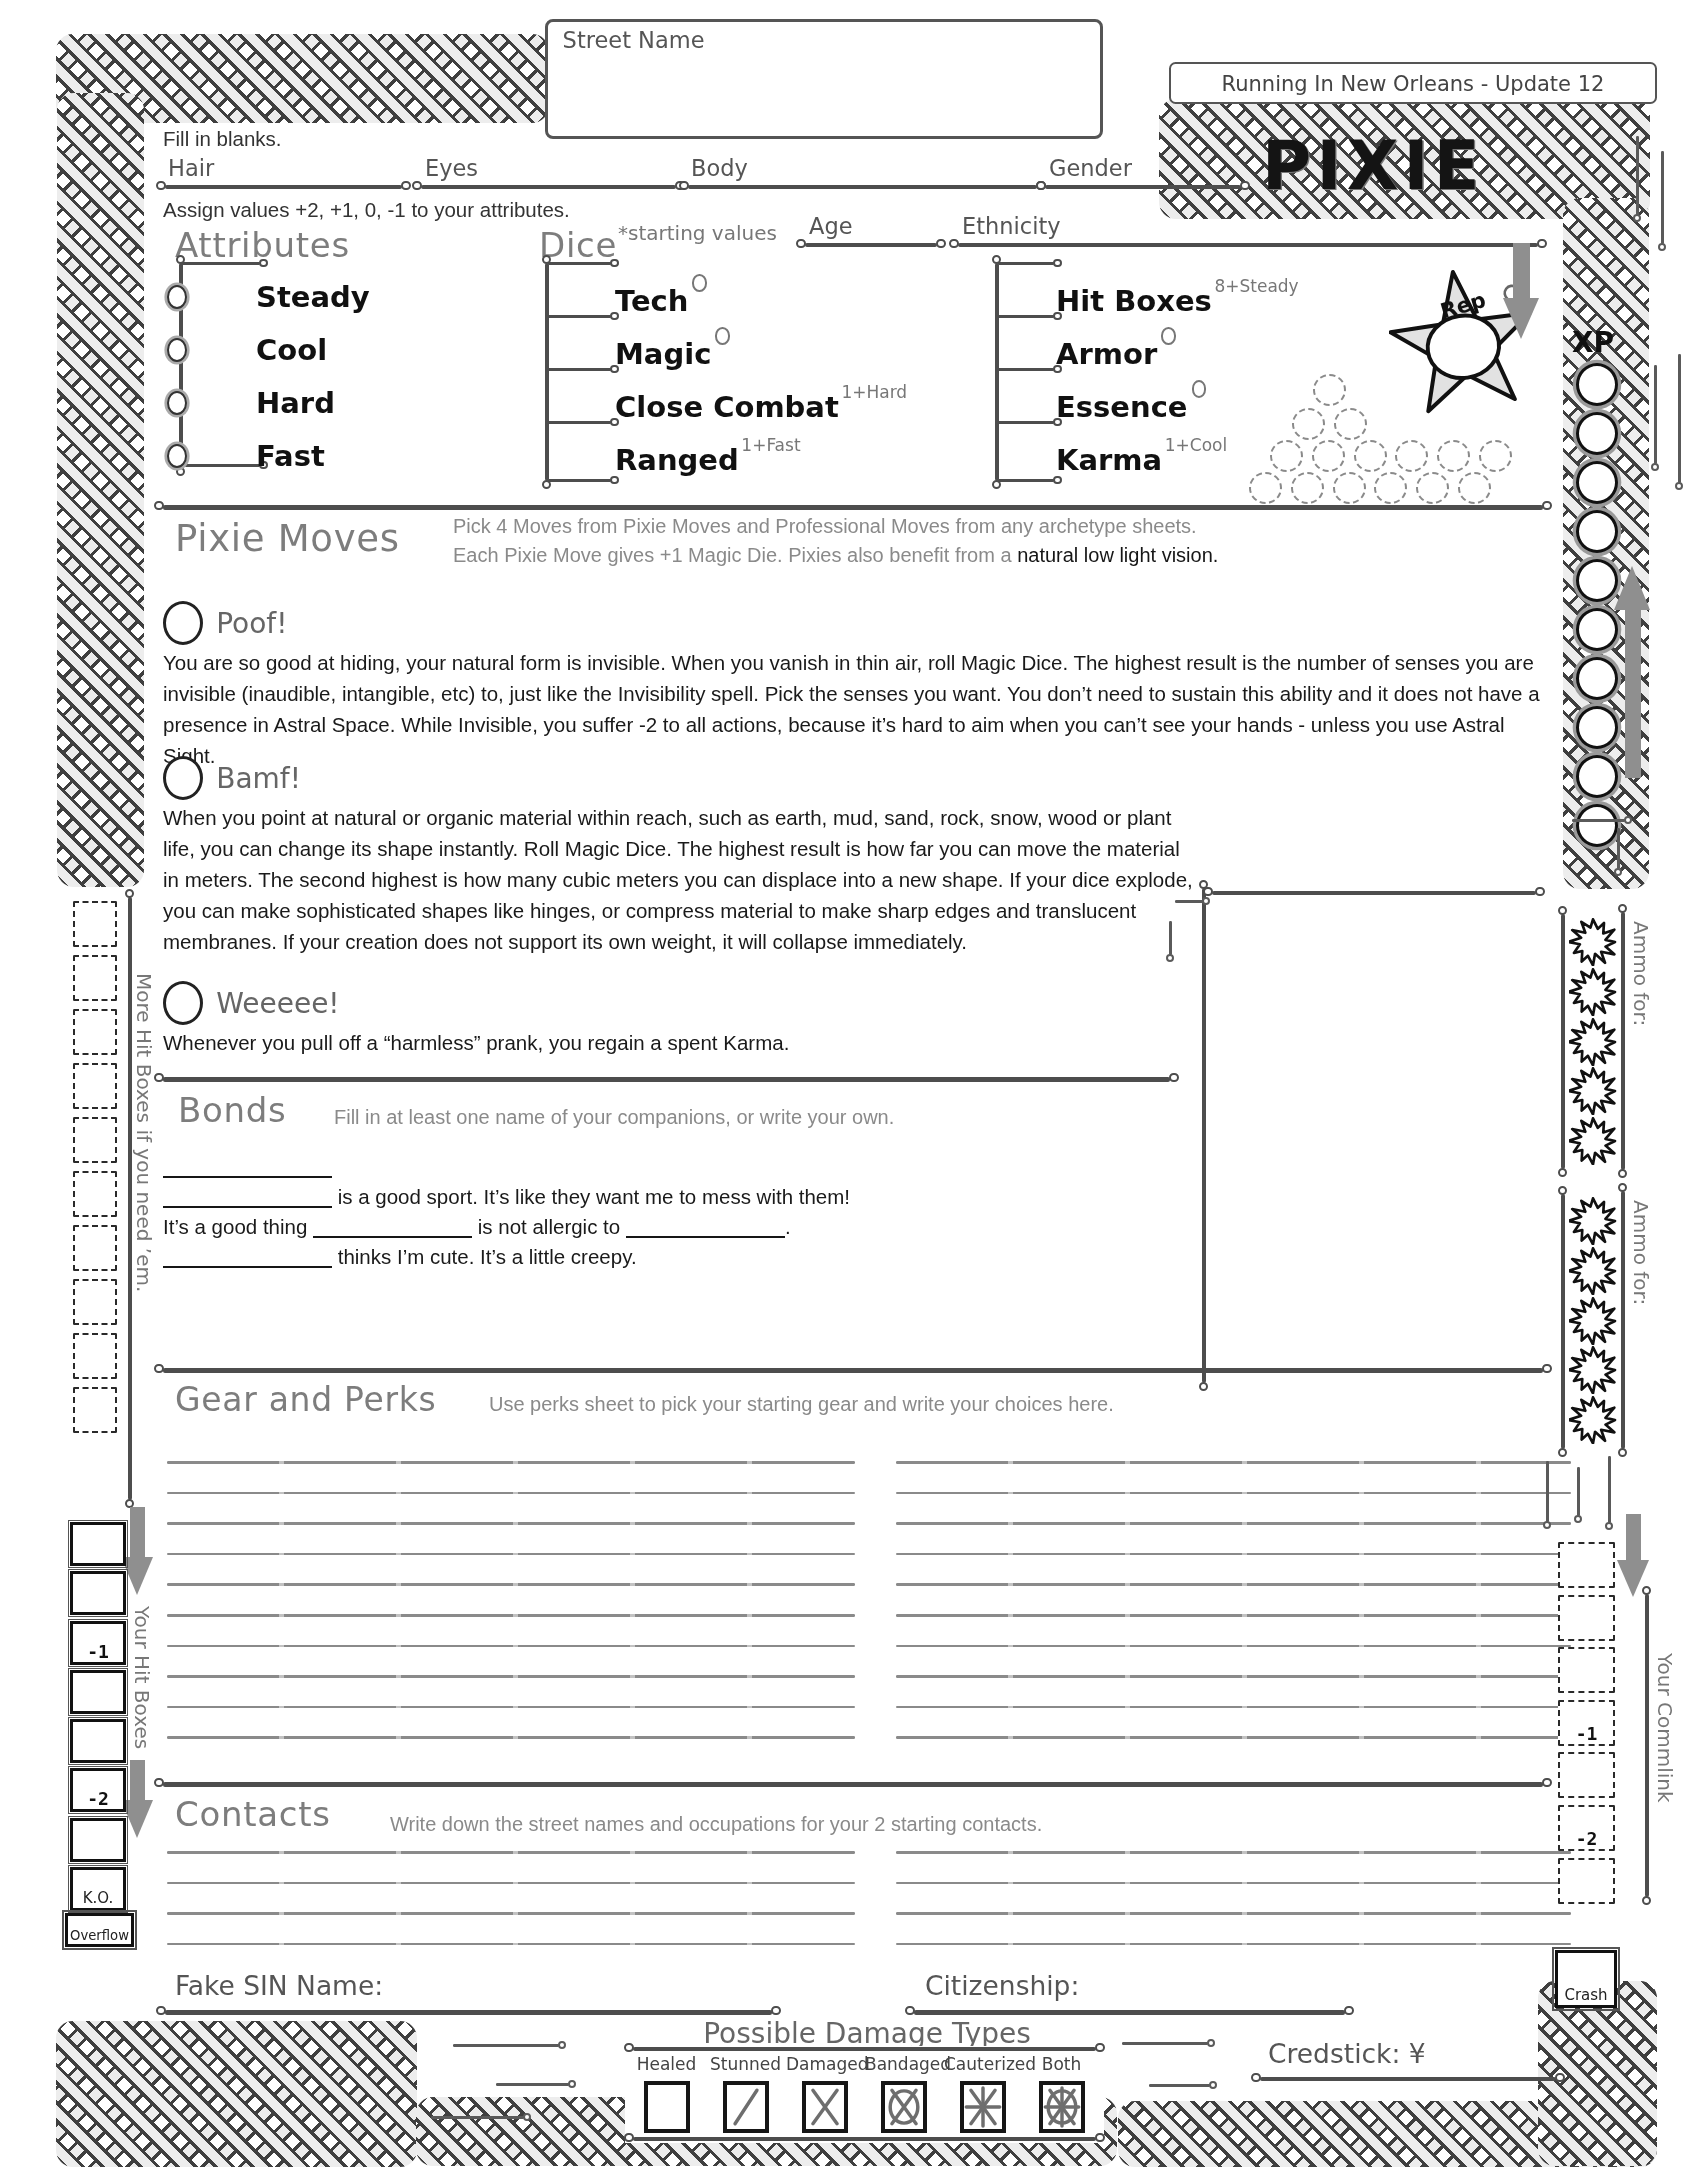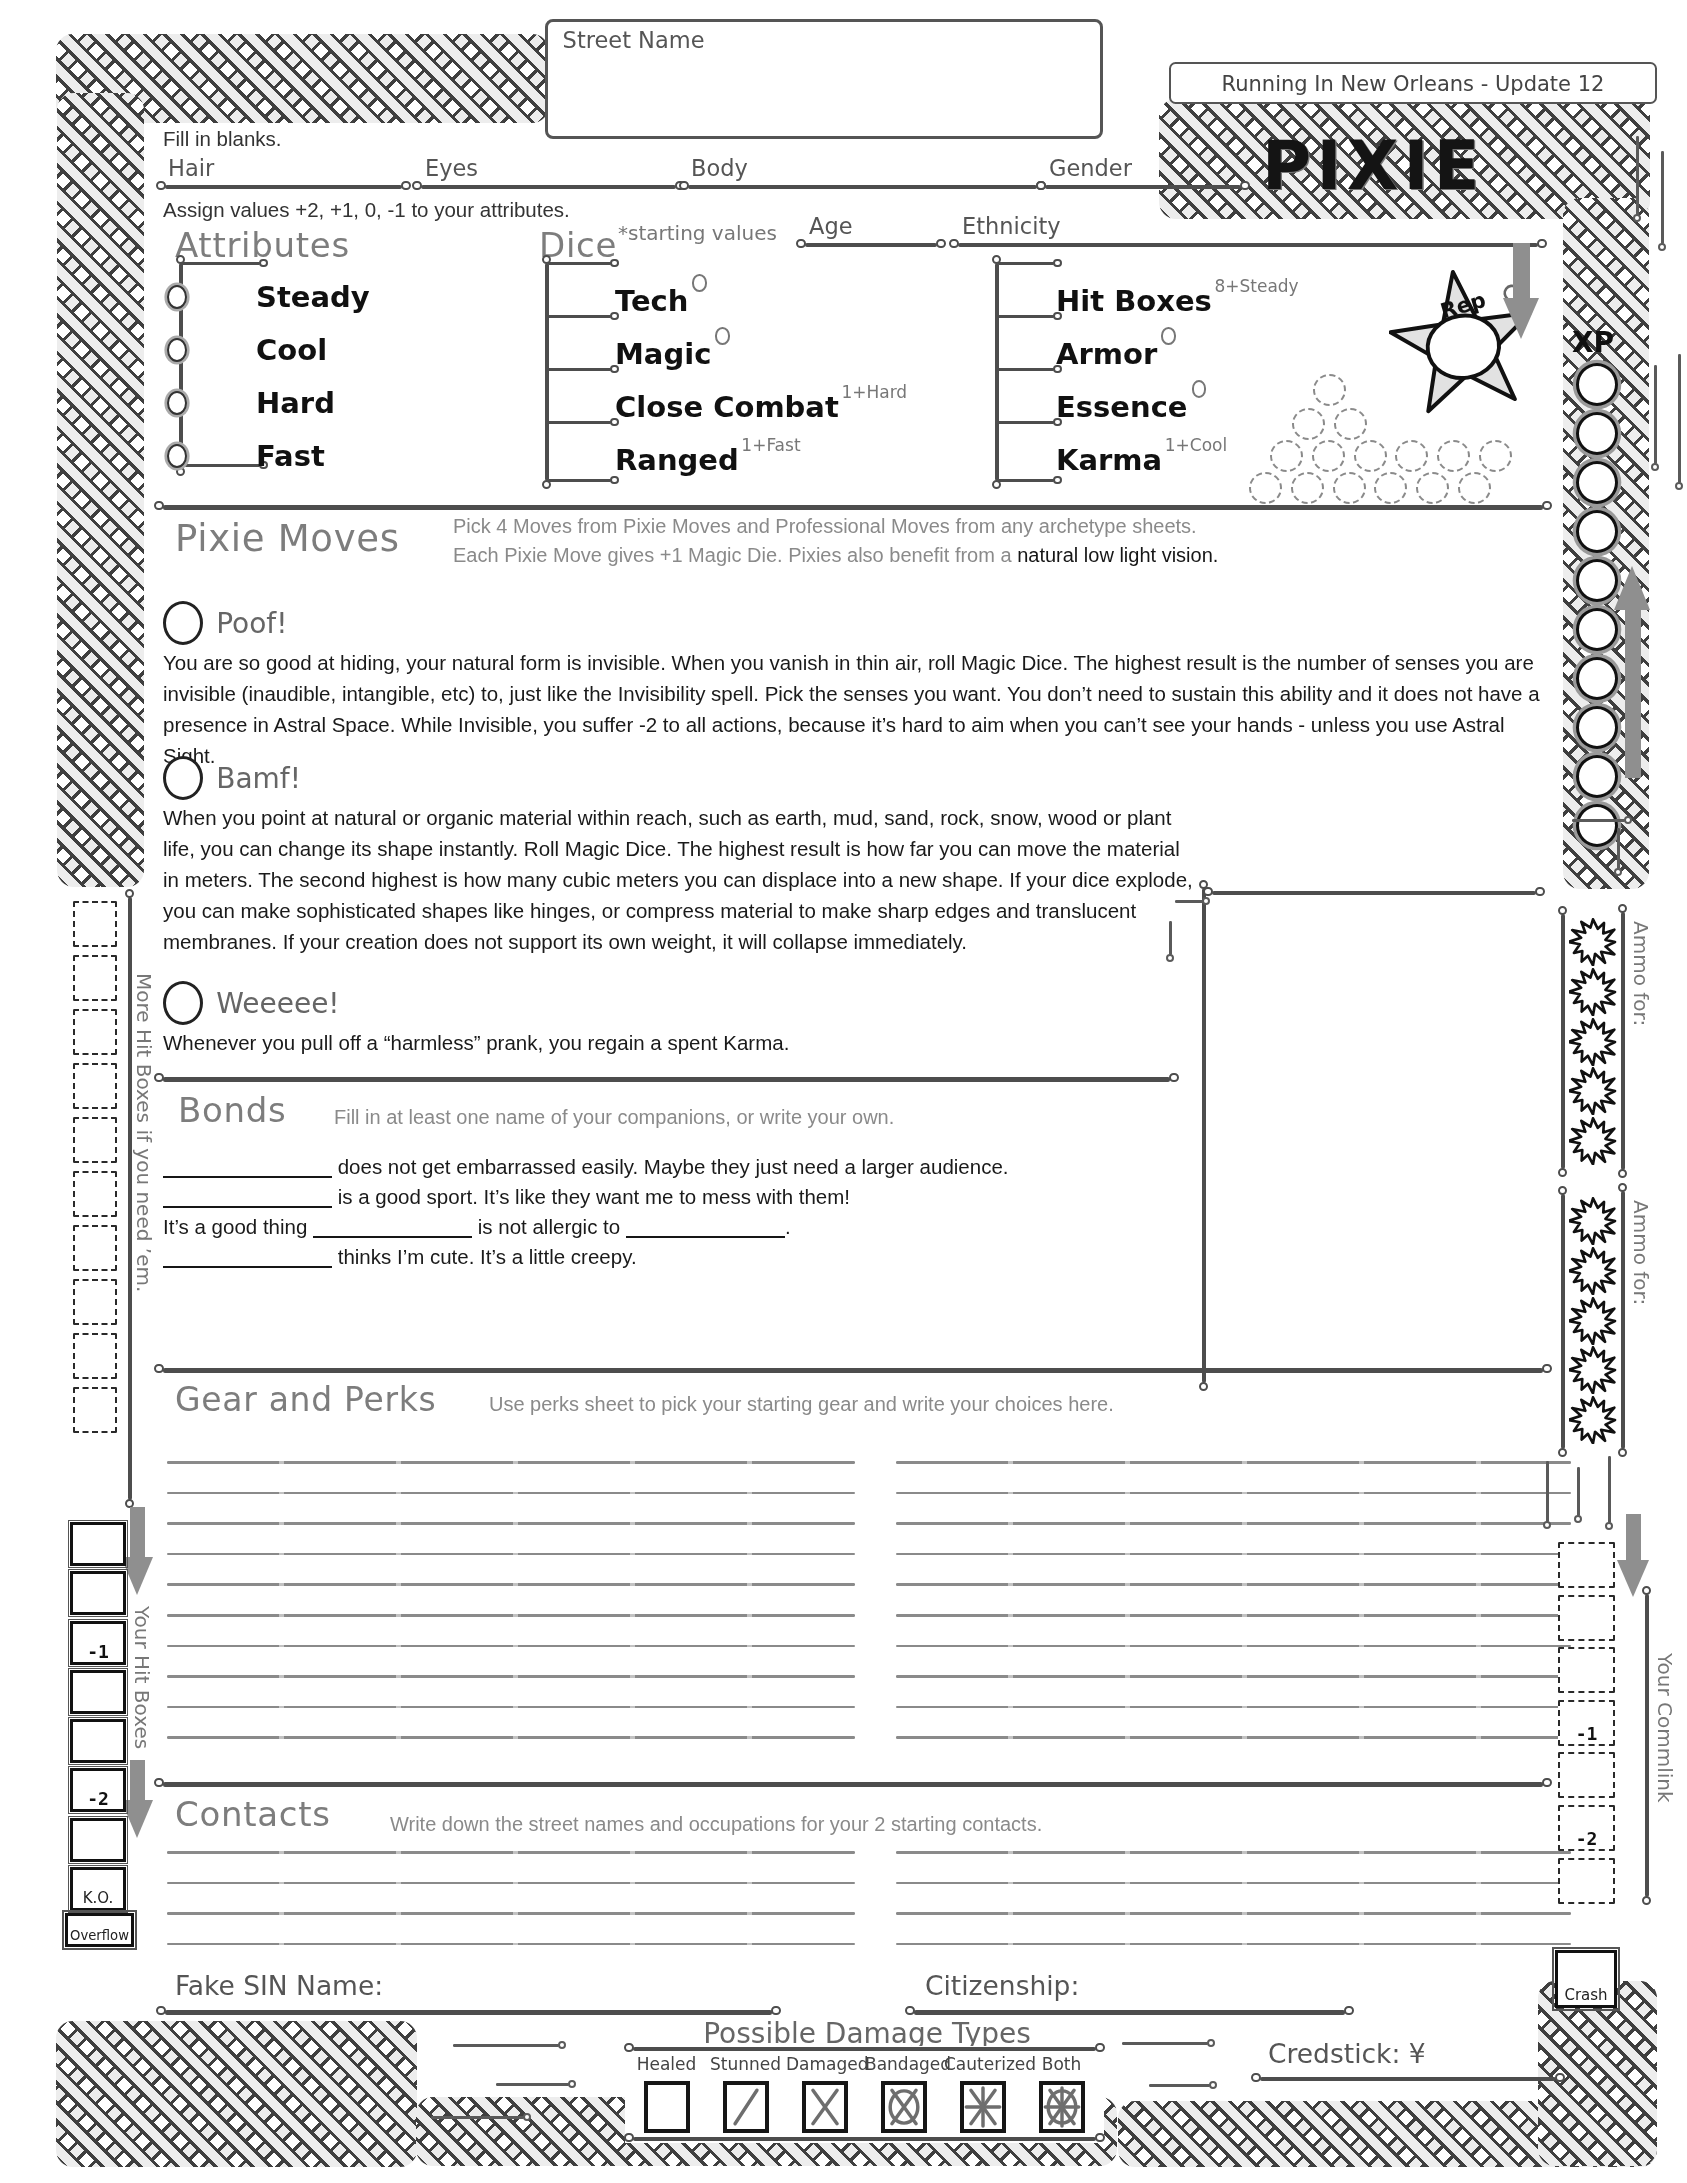--- a/index.html
+++ b/index.html
@@ -234,21 +234,21 @@
       </div>
     </div>
 
   <div class="rail" style="left:1186px;top:888px;height:495px"></div>
   <div class="wline" style="left:1196px;top:891px;width:324px"></div>
 
   <div class="wline" style="left:147px;top:1077px;width:1007px;height:4.6px"></div>
   <div class="sec-title abs" style="left:162px;top:1090px">Bonds</div>
   <div class="gray-sub abs" style="left:318px;top:1106px">Fill in at least one name of your companions, or write your own.</div>
   <div id="bonds-rows" class="abs" style="left:147px;top:1153px;width:1032px;font-size:20.5px">
-      <div style="height: 30px; white-space: nowrap;"><span class="blank"></span><span> does not get embarrassed easily. Maybe they just need a larger audience.</span></div>
+      <div style="height: 30px; white-space: nowrap;"><span class="blank"></span></div>
       <div style="height: 30px; white-space: nowrap;"><span class="blank"></span><span> is a good sport. It’s like they want me to mess with them!</span></div>
       <div style="height: 30px; white-space: nowrap;"><span>It’s a good thing </span><span class="blank" style="width: 159px;"></span><span> is not allergic to </span><span class="blank" style="width: 159px;"></span><span>.</span></div>
       <div style="height: 30px; white-space: nowrap;"><span class="blank"></span><span> thinks I’m cute. It’s a little creepy.</span></div>
     </div>
 
   <div class="wline" style="left:147px;top:1368px;width:1380px;height:4.6px"></div>
   <div class="sec-title abs" style="left:159px;top:1380px;font-size:33px">Gear and Perks</div>
   <div class="gray-sub abs" style="left:473px;top:1393px">Use perks sheet to pick your starting gear and write your choices here.</div>
   <div id="gear-cols" class="abs" style="left:151px;top:1461px;display:flex;gap:41px">
       <div style="width: 688px;">

